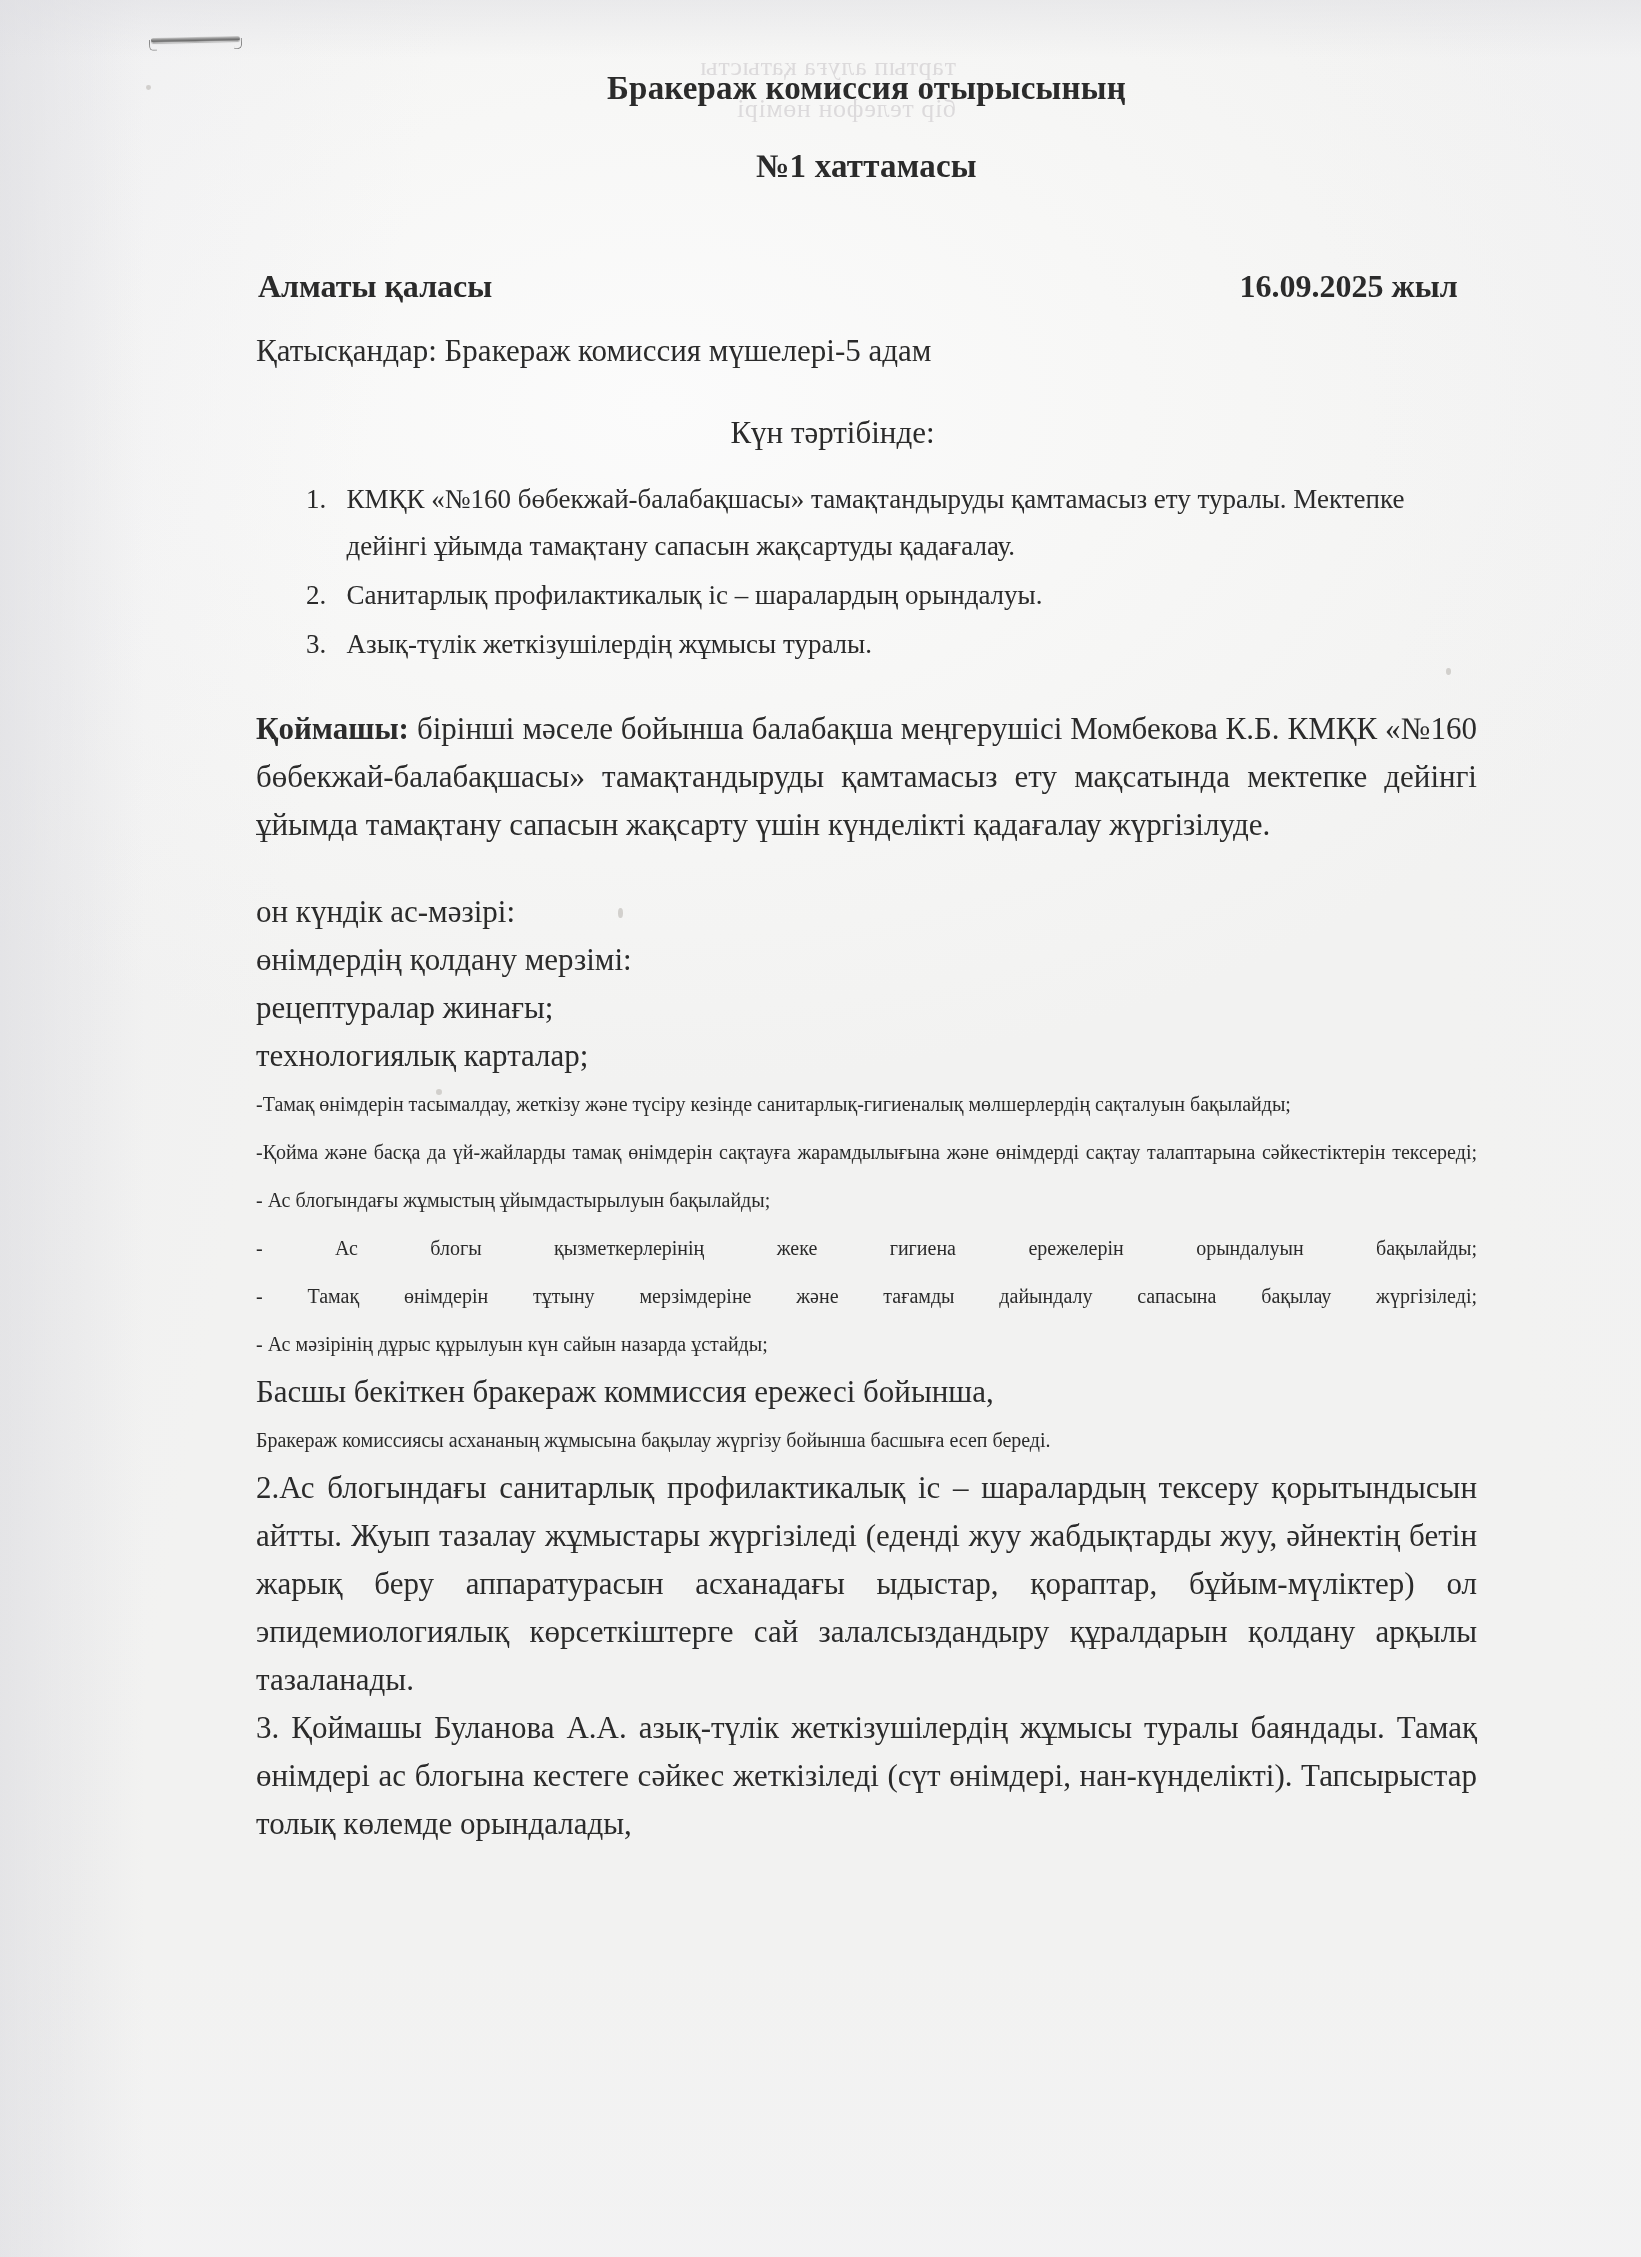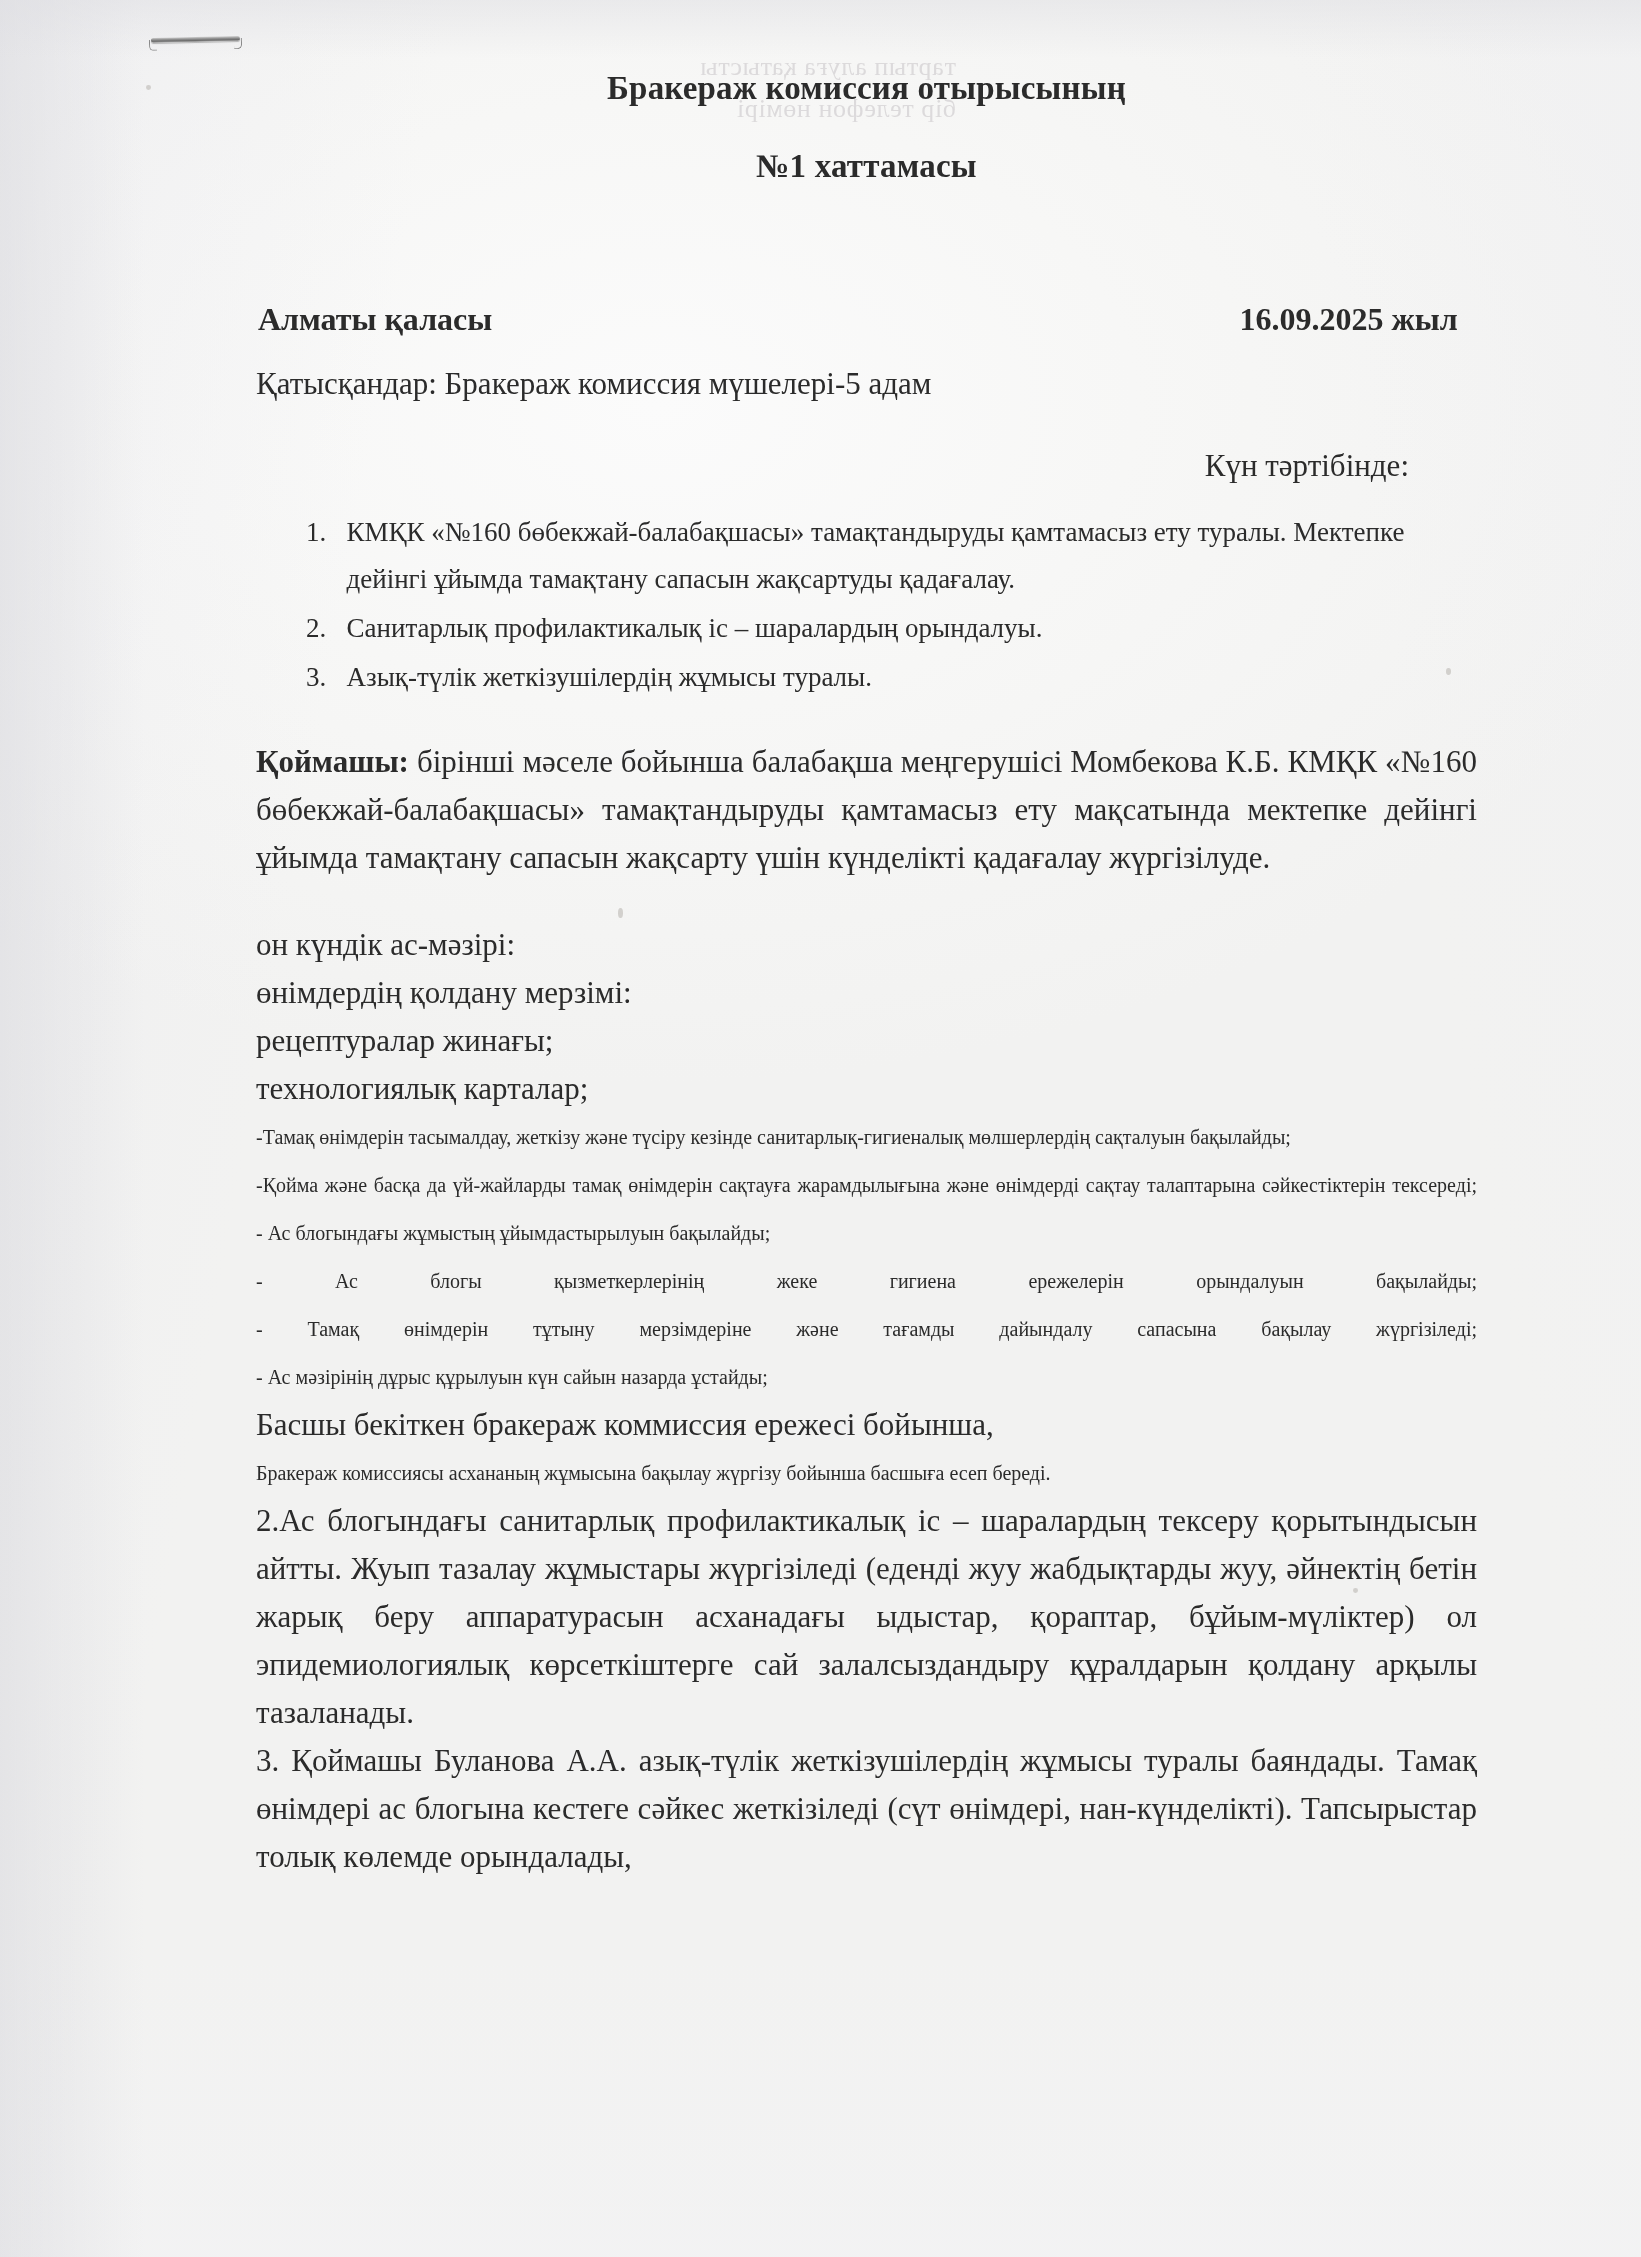--- a/index.html
+++ b/index.html
@@ -107,34 +107,34 @@
     font-size: 33px;
     letter-spacing: 0.2px;
   }
   .title-line-1 { margin-top: 70px; }
   .title-line-2 { margin-top: 41px; }
 
   .meta-row {
     display: flex;
     justify-content: space-between;
     align-items: baseline;
-    margin-top: 116px;
+    margin-top: 83px;
     font-weight: bold;
     font-size: 32px;
   }
   .meta-row .city { margin-left: 1.9px; }
   .meta-row .date { margin-right: 19.3px; }
 
   .participants {
     margin-top: 28px;
     font-size: 31px;
   }
 
   .agenda-heading {
-    text-align: right;
+    text-align: center;
     margin-top: 46px;
     font-size: 31px;
     padding-right: 68px;
   }
 
   ol.agenda {
     margin: 25px 0 0 0;
     padding-left: 77px;
     font-size: 27px;
     line-height: 47px;

